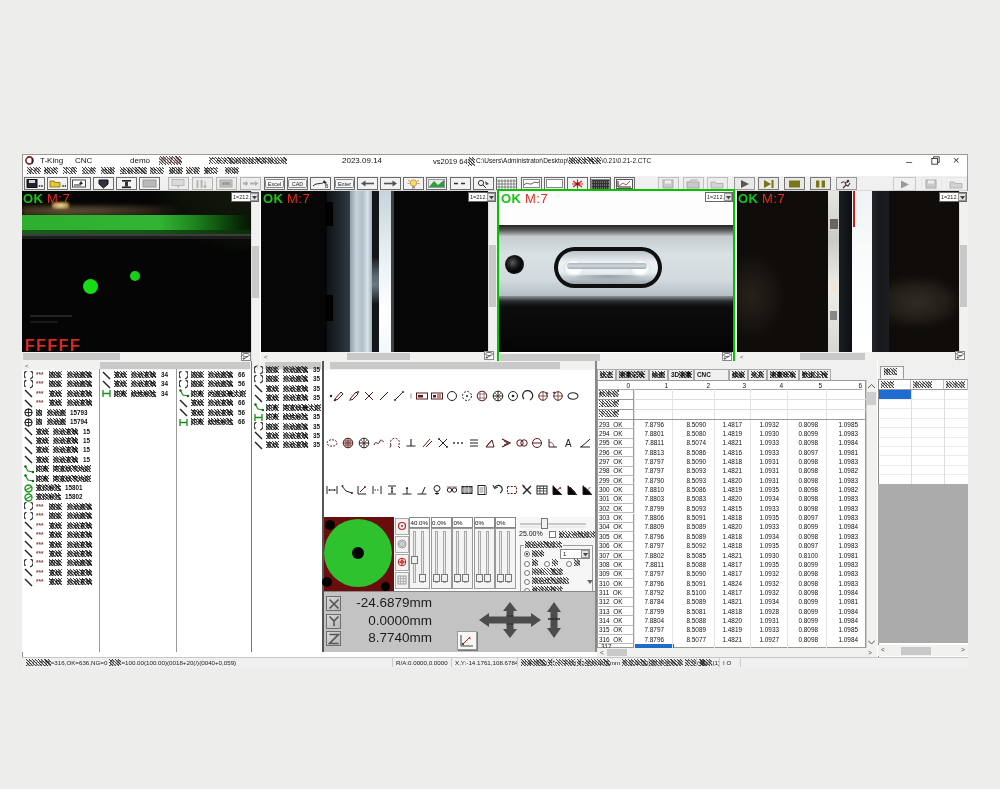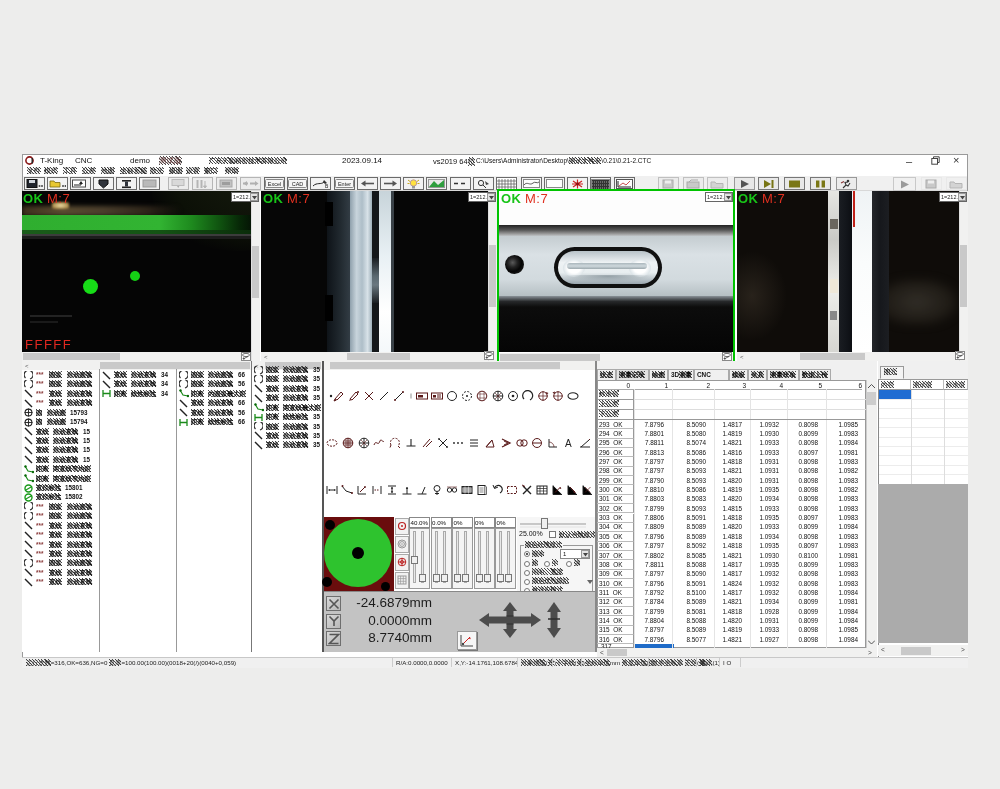--- a/index.html
+++ b/index.html
@@ -278,21 +278,21 @@
     <div class="a" style="left:0;top:15px;width:160px;height:10px;background:linear-gradient(90deg,#44351f,#635335 25%,#544631 50%,#33291c 78%,transparent);filter:blur(2px);opacity:0.9"></div>
     <div class="a" style="left:30px;top:11px;width:17px;height:7px;background:radial-gradient(#eedfa8,#a88848 70%,transparent);filter:blur(1px)"></div>
     <div class="a" style="left:0;top:24px;width:229px;height:15px;background:linear-gradient(90deg,#2fae2f 0%,#32b432 60%,#1e8a1e 74%,#105410 86%,#072807 95%,#051505);"></div>
     <div class="a" style="left:0;top:39px;width:229px;height:4px;background:linear-gradient(90deg,#1a5c1a,#145414 60%,#0a2c0a);"></div>
     <div class="a" style="left:0;top:43px;width:229px;height:2px;background:#3c3c3c;"></div>
     <div class="a" style="left:0;top:45px;width:229px;height:3px;background:#1c1c1c;"></div>
     <div class="a" style="left:61px;top:88px;width:15px;height:15px;border-radius:50%;background:#17dd17;"></div>
     <div class="a" style="left:108px;top:80px;width:10px;height:10px;border-radius:50%;background:#15d015;"></div>
     <div class="a" style="left:8px;top:124px;width:42px;height:2px;background:#232323;"></div>
     <div class="a" style="left:8px;top:130px;width:28px;height:2px;background:#1a1a1a;"></div>
-    <div class="t" style="left:3px;top:147px;font-size:13px;font-weight:normal;color:#e02820;letter-spacing:1.5px">FFFFF</div>
+    <div class="t" style="left:3px;top:147px;font-size:16px;font-weight:bold;color:#e02820;letter-spacing:1.5px">FFFFF</div>
   </div>
 <div class="t" style="left:23px;top:192px;font-size:13px;color:#18c418;font-weight:bold;letter-spacing:0.5px">OK</div>
 <div class="t" style="left:47px;top:192px;font-size:13px;color:#e03020;letter-spacing:0.5px">M:7</div>
 <div class="a" style="left:251px;top:191px;width:9px;height:170px;background:#f1f1f0;border-left:1px solid #e0e0e0;"></div>
 <div class="a" style="left:252px;top:246px;width:7px;height:52px;background:#c9c9c9;"></div>
 <div class="a" style="left:22px;top:352px;width:229px;height:9px;background:#f1f1f0;"></div>
 <div class="t" style="left:25px;top:353.5px;font-size:6px;color:#555;">&lt;</div>
 <div class="a" style="left:23px;top:353px;width:97px;height:7px;background:#c9c9c9;"></div>
 <div class="a" style="left:241px;top:352px;width:10px;height:9px;background:#fff;border:1px solid #888;"></div>
 <svg class="a" style="left:242px;top:353px" width="8" height="7" viewBox="0 0 8 7">

